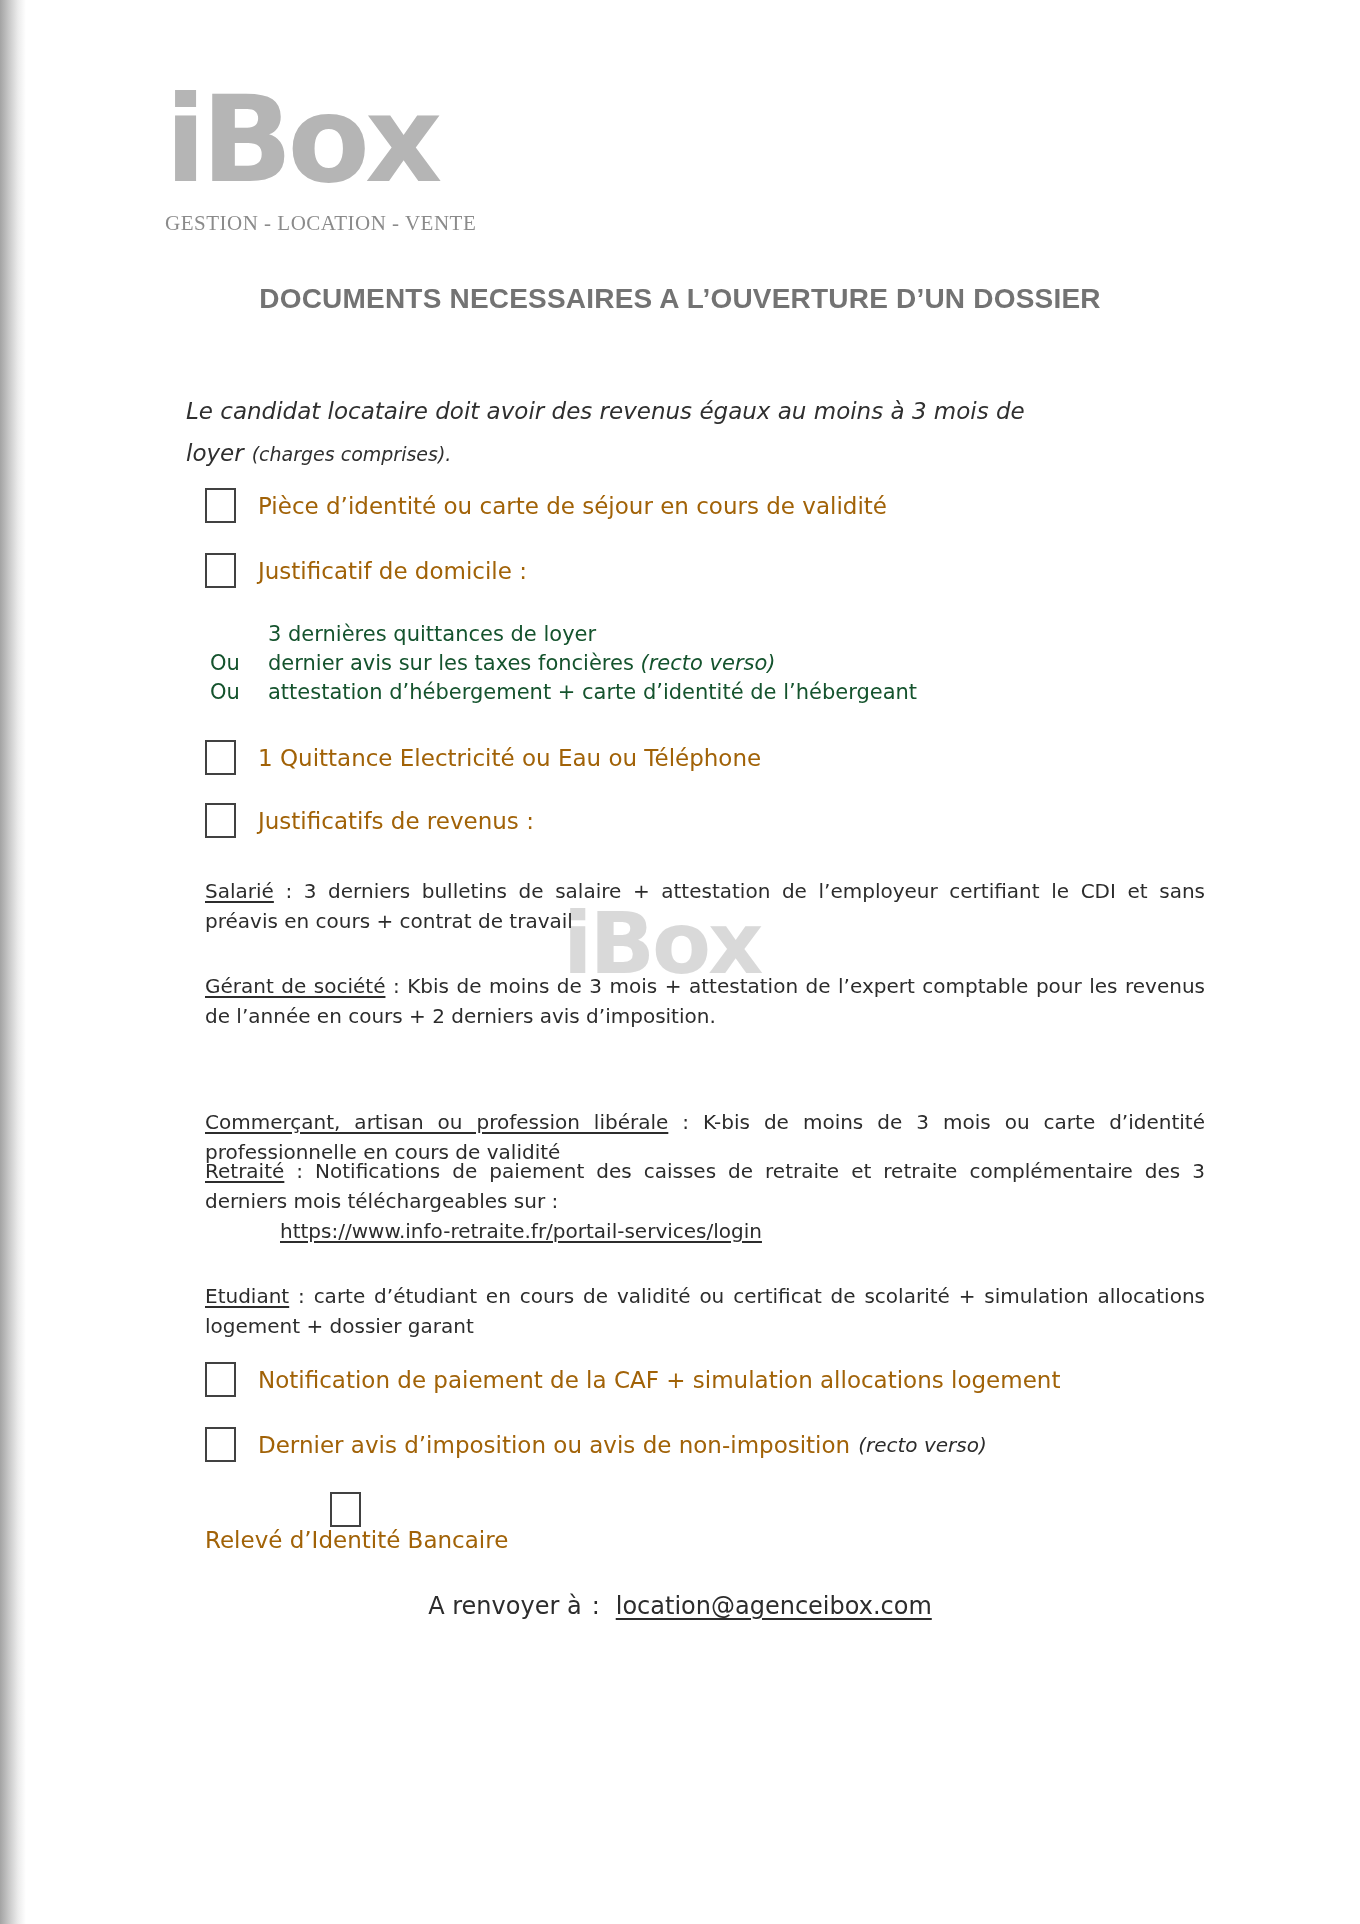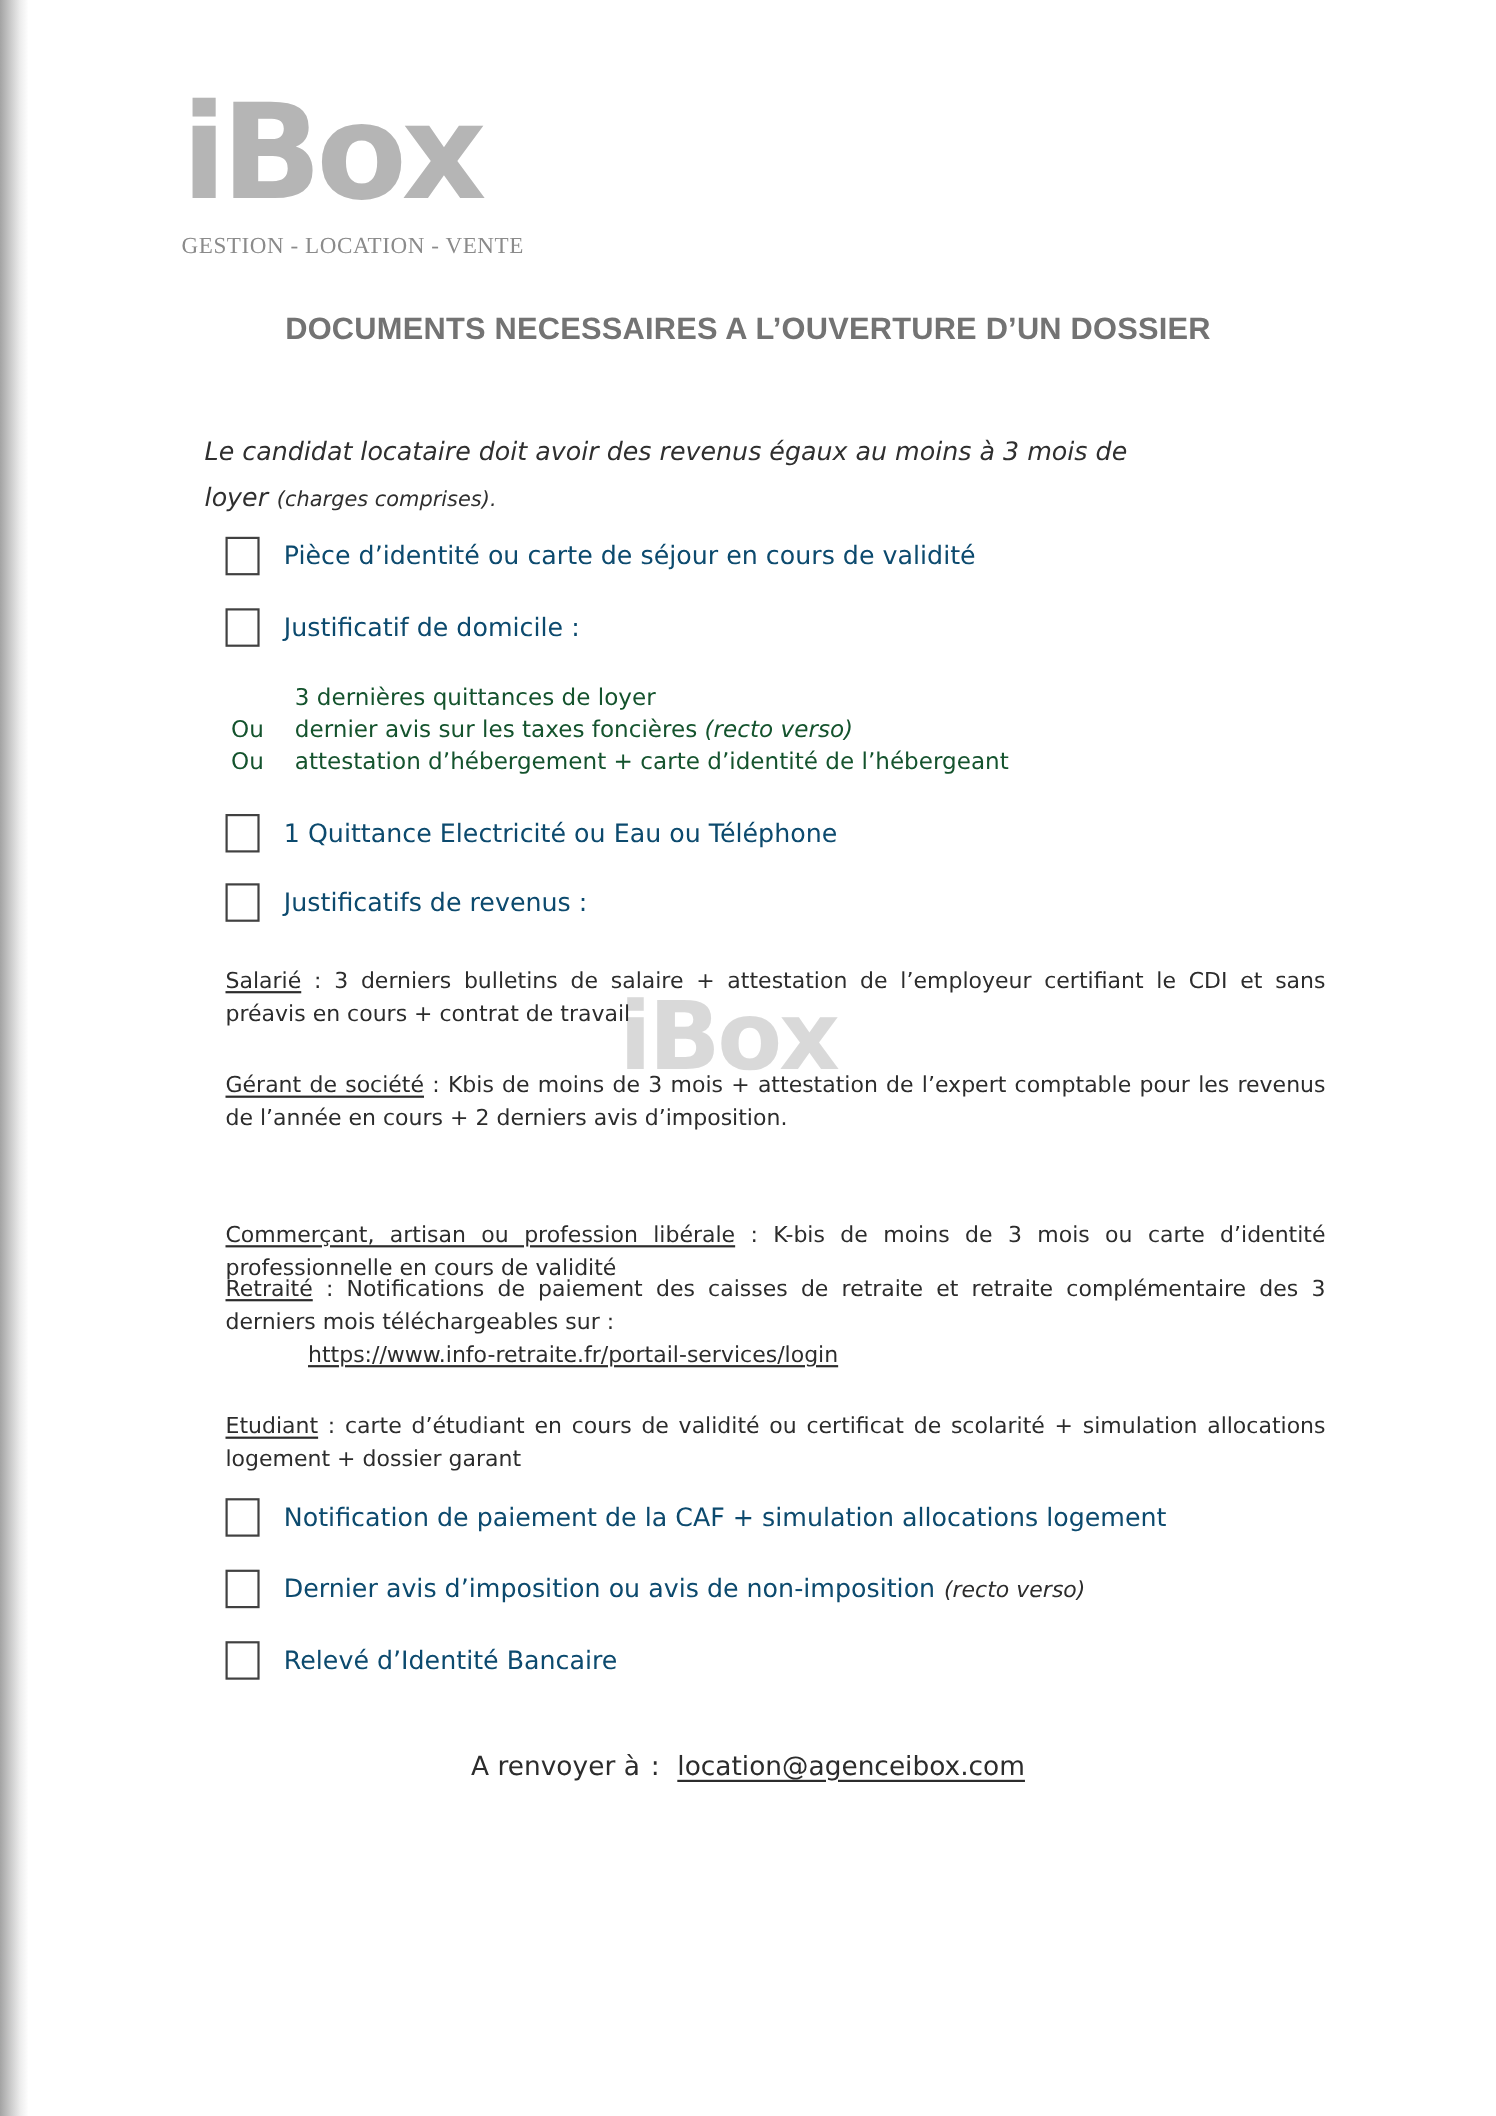--- a/index.html
+++ b/index.html
@@ -56,29 +56,29 @@
   }
   .intro-note-small{font-size:19px;margin-left:8px;}
 
   
   .check-row{left:205px;display:flex;align-items:center;}
   .cb{
     width:27px;height:31px;flex:0 0 auto;
     border:2px solid #414141;background:#fff;
     margin-right:22px;cursor:pointer;
   }
-  .check-label{font-size:23px;color:#0c4a6e;white-space:nowrap;}
+  .check-label{font-size:23px;color:#a16207;white-space:nowrap;}
   .check-it{font-style:italic;font-size:20px;margin-left:8px;white-space:nowrap;}
   .row-piece{top:488px;}
   .row-domicile{top:553px;}
   .row-quittance{top:740px;}
   .row-revenus{top:803px;}
   .row-caf{top:1362px;}
   .row-avis{top:1427px;}
-  .row-rib{top:1492px;}
+  .row-rib{top:1492px;flex-direction:column;}
 
   
   .options{left:210px;top:620px;font-size:21px;line-height:29px;color:#14532d;}
   .opt-row{display:flex;}
   .opt-prefix{width:58px;flex:0 0 auto;}
   .opt-it{font-style:italic;}
 
   
   .cat{
     left:205px;width:1000px;margin:0;

